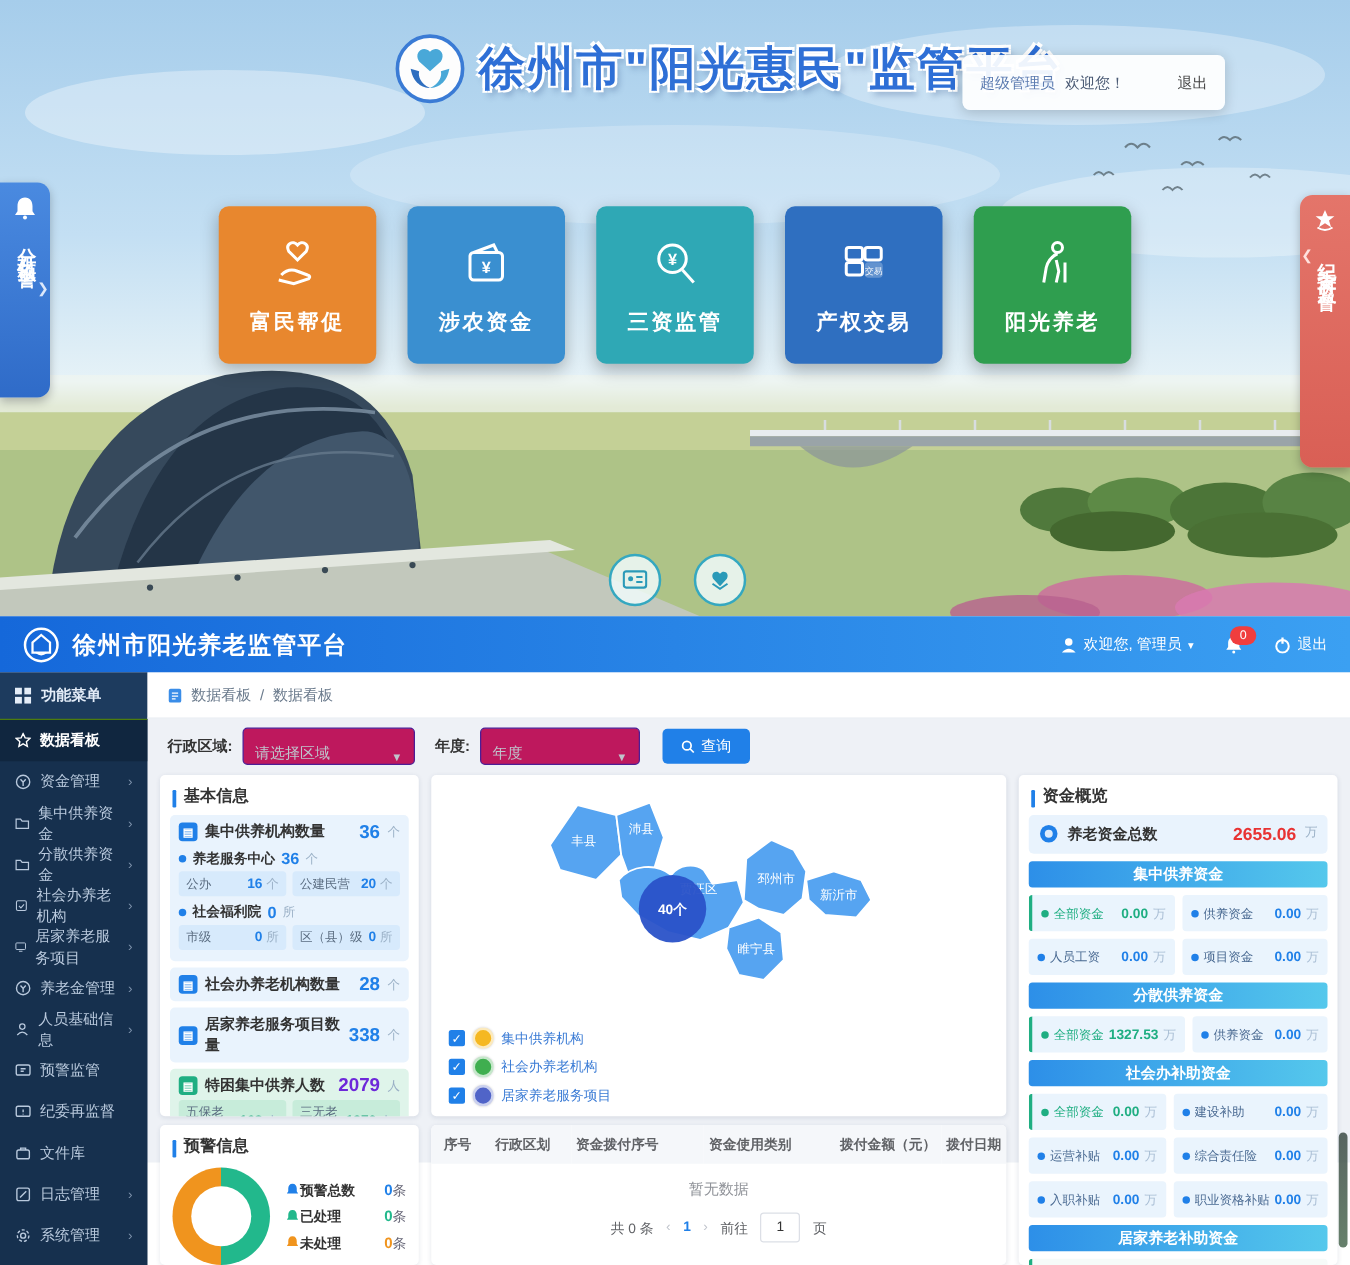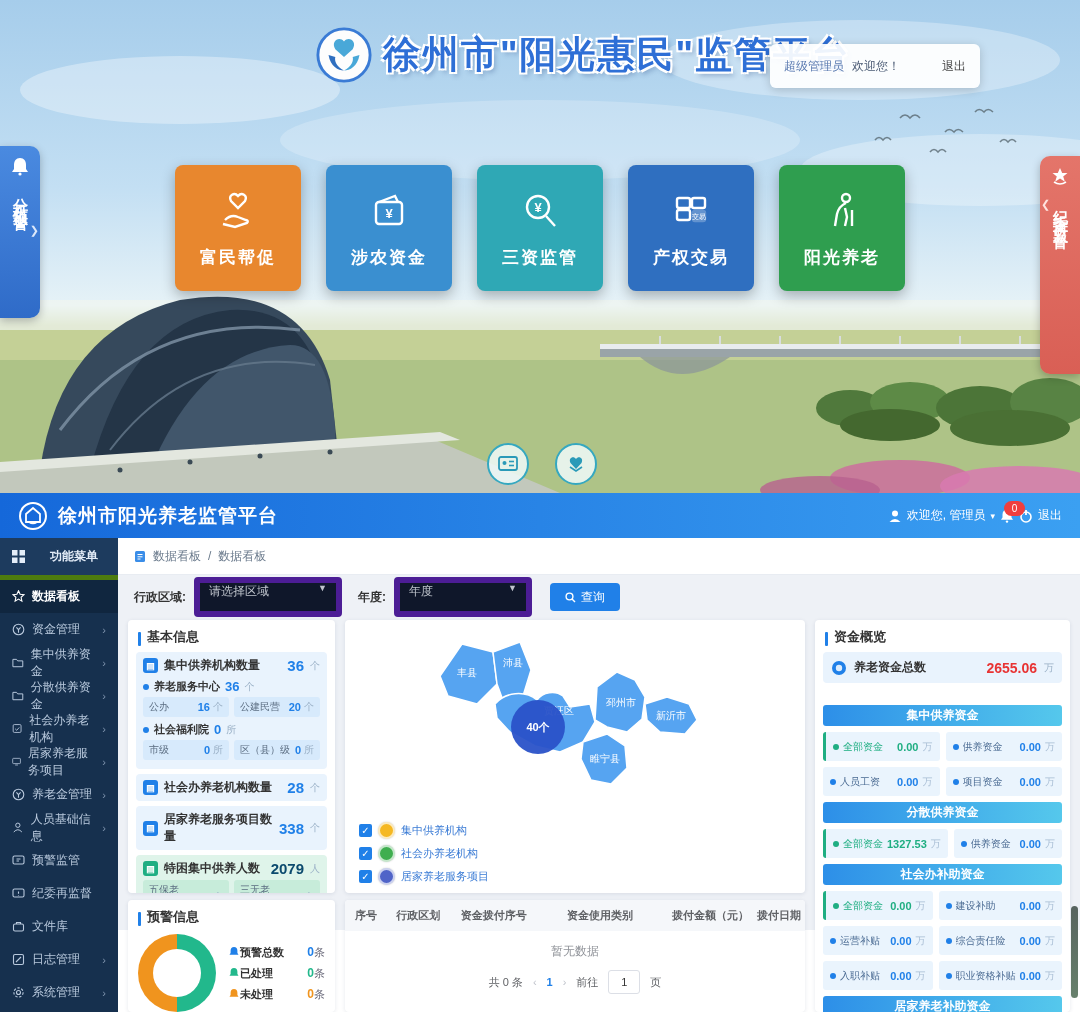--- a/index.html
+++ b/index.html
@@ -28,56 +28,56 @@
   .module{width:126px;height:126px;border-radius:8px;display:flex;flex-direction:column;align-items:center;
       justify-content:center;gap:12px;color:#fff;box-shadow:0 5px 14px rgba(0,0,0,.28);cursor:pointer}
   .module .mlabel{font-size:17px;font-weight:bold;letter-spacing:2px}
   .fab{position:absolute;width:38px;height:38px;border-radius:50%;background:rgba(240,250,250,.85);
       border:2px solid #35a8c0;display:flex;align-items:center;justify-content:center}
   
   .dash{position:absolute;top:493px;left:0;width:1080px;height:437px;background:#eef1f6}
   .dash-header{position:absolute;top:0;left:0;right:0;height:45px;
       background:linear-gradient(90deg,#1568da,#3ba0f2);display:flex;align-items:center;padding:0 18px;color:#fff}
   .dash-header .dtitle{font-size:19px;font-weight:bold;margin-left:10px;letter-spacing:1px}
-  .dash-right{margin-left:auto;display:flex;align-items:center;gap:4px;font-size:12px}
+  .dash-right{margin-left:auto;display:flex;align-items:center;gap:24px;font-size:12px}
   .hitem{display:flex;align-items:center;gap:5px;cursor:pointer}
   .bellwrap{position:relative}
   .badge{position:absolute;top:-7px;right:-10px;background:#f03e3e;color:#fff;font-size:10px;
       min-width:15px;height:15px;border-radius:8px;display:flex;align-items:center;justify-content:center;padding:0 3px}
   .sidebar{position:absolute;top:45px;left:0;width:118px;height:474px;background:#16304e;overflow:hidden}
-  .menu-head{height:37px;display:flex;align-items:center;gap:25px;padding:0 12px;background:#1d3b5e;
-      color:#e4edf8;font-size:12px;font-weight:bold;border-bottom:5px solid #4d7c0f}
+  .menu-head{height:37px;display:flex;align-items:center;gap:8px;padding:0 12px;background:#1d3b5e;
+      color:#e4edf8;font-size:12px;font-weight:bold;border-bottom:1px solid #4d7c0f}
   .s-item{height:33px;display:flex;align-items:center;gap:7px;padding:0 12px;color:#b9c9dd;font-size:12px;cursor:pointer}
   .s-item.active{color:#fff;background:#10263f;font-weight:bold}
   .s-item .arr{margin-left:auto;font-size:11px;color:#7e93ad}
   .main{position:absolute;top:45px;left:118px;width:962px;height:474px}
   .crumb{height:36px;background:#fff;display:flex;align-items:center;gap:7px;padding:0 16px;
       font-size:12px;color:#6a7a8c;border-bottom:1px solid #e8ecf2}
   .filters{height:44px;display:flex;align-items:center;gap:8px;padding:0 16px;font-size:12px;color:#333}
   .flabel{font-weight:bold}
-  .select{width:118px;height:28px;background:#0f172a;border:6px solid #4c1d95;border-radius:4px;
-      display:flex;align-items:flex-start;padding:0 9px;color:#bfc4cc;font-size:12px;cursor:pointer}
+  .select{width:118px;height:28px;background:#be185d;border:1px solid #4c1d95;border-radius:4px;
+      display:flex;align-items:flex-end;padding:0 9px;color:#bfc4cc;font-size:12px;cursor:pointer}
   .select .chev{margin-left:auto;color:#c0c4cc;font-size:9px}
   .btn-search{height:28px;padding:0 15px;background:#2080e8;color:#fff;border:none;border-radius:4px;
       display:flex;align-items:center;gap:5px;font-size:12px;cursor:pointer}
   .card{position:absolute;background:#fff;border-radius:4px;box-shadow:0 1px 4px rgba(20,40,80,.1);overflow:hidden}
   #card-basic{left:10px;top:82px;width:207px;height:273px}
   #card-warning{left:10px;top:362px;width:207px;height:112px}
   #card-map{left:227px;top:82px;width:460px;height:273px}
   #card-table{left:227px;top:362px;width:460px;height:112px}
   #card-funds{left:697px;top:82px;width:255px;height:392px}
   .ptitle{display:flex;align-items:flex-end;gap:6px;padding:8px 10px 6px;font-size:13px;font-weight:bold;color:#333}
   .ptitle .bar{width:3px;height:14px;background:#2080e8;border-radius:1px}
   
   .binfo{padding:0 8px}
   .brow{border-radius:4px;padding:5px 7px;margin-bottom:5px}
   .brow.blue{background:#e9f3fd}.brow.green{background:#dff4ea}
   .brow .head{display:flex;align-items:center;gap:6px;font-size:12px;font-weight:bold;color:#333}
   .brow .head .val{margin-left:auto;font-size:15px;font-weight:bold;color:#2080e8}
-  .brow.green .head .val{color:#0c4a6e}
+  .brow.green .head .val{color:#6d28d9}
   .brow .head .unit{font-size:10px;color:#9ab0c6;font-weight:normal}
   .micoin{width:15px;height:15px;border-radius:3px;background:#2080e8;color:#fff;font-size:9px;
       display:flex;align-items:center;justify-content:center;flex:none}
   .brow.green .micoin{background:#1fae82}
   .subrow{display:flex;align-items:center;gap:5px;font-size:11px;color:#333;margin:5px 0 3px;font-weight:bold}
   .subrow .dot{width:6px;height:6px;border-radius:50%;background:#2080e8}
   .subrow .sval{color:#2080e8;font-size:13px}
   .subrow .unit{font-size:10px;color:#9ab0c6;font-weight:normal}
   .chips{display:flex;gap:5px;margin:3px 0 4px}
   .chip{flex:1;display:flex;align-items:center;background:#d7eafc;border-radius:3px;padding:3px 6px;
@@ -96,22 +96,22 @@
   .wstat .wval{margin-left:auto;font-weight:bold;font-size:12px}
   .wstat .unit{color:#667;font-weight:normal}
   
   .maplegend{position:absolute;left:14px;bottom:8px;display:flex;flex-direction:column;gap:6px}
   .mlg{display:flex;align-items:center;gap:6px;font-size:11px;color:#3a7bd5}
   .cbx{width:13px;height:13px;background:#2080e8;border-radius:2px;color:#fff;font-size:10px;
       display:flex;align-items:center;justify-content:center}
   .mdot{width:13px;height:13px;border-radius:50%;border:2px solid rgba(255,255,255,.7);box-shadow:0 0 2px rgba(0,0,0,.2)}
   
   .fundsbody{padding:0 8px}
-  .ftotal{display:flex;align-items:center;gap:7px;background:#e9f3fd;border-radius:4px;padding:7px 8px;
-      font-size:12px;font-weight:bold;color:#333;margin-bottom:22px}
+  .ftotal{display:flex;gap:7px;background:#e9f3fd;border-radius:4px;padding:7px 8px;
+      font-size:12px;font-weight:bold;color:#333;margin-bottom:6px}
   .ftotal .fval{margin-left:auto;color:#e83333;font-size:14px}
   .ftotal .unit{font-size:10px;color:#9ab0c6;font-weight:normal}
   .fpill{height:21px;border-radius:3px;background:linear-gradient(90deg,#2d8fe8,#55c8ec);color:#fff;
       font-size:12px;font-weight:bold;display:flex;align-items:center;justify-content:center;margin:6px 0}
   .fgrid{display:grid;grid-template-columns:1fr 1fr;gap:6px}
   .fcell{background:#eaf4fd;border-radius:3px;padding:6px 7px;display:flex;align-items:center;gap:4px;
       font-size:10px;color:#4a6a92;min-height:17px}
   .fcell .dot{width:6px;height:6px;border-radius:50%;background:#2080e8;flex:none}
   .fcell .cv{margin-left:auto;color:#2080e8;font-weight:bold;font-size:11px;white-space:nowrap}
   .fcell .unit{color:#a8bdd4;font-weight:normal;font-size:10px}

